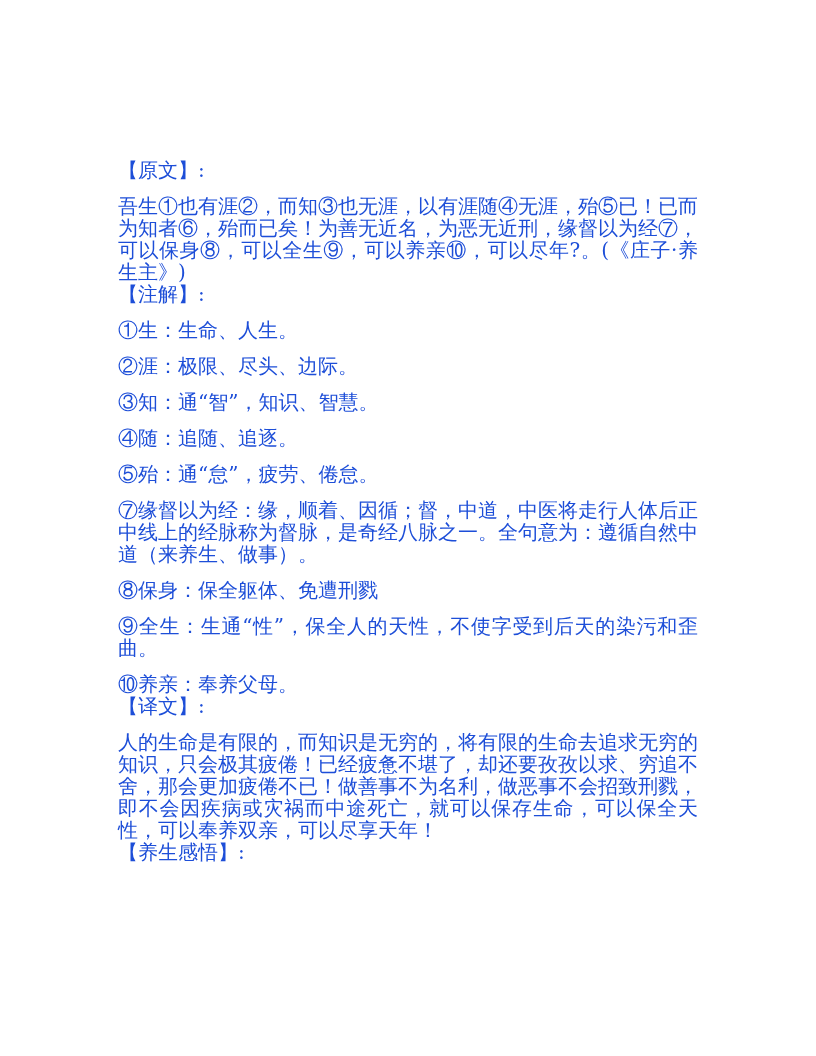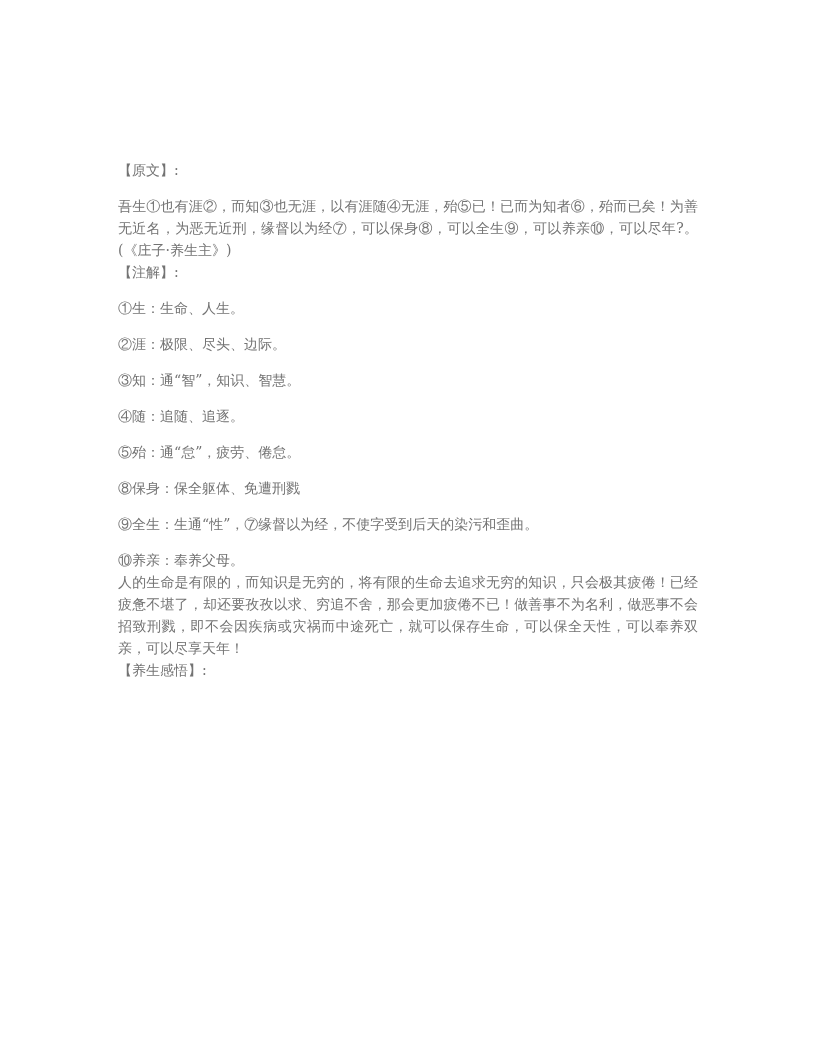--- a/index.html
+++ b/index.html
@@ -9,23 +9,23 @@
   }
   .page {
     position: relative;
     width: 816px;
     height: 1056px;
     margin: 0 auto;
     background: #ffffff;
     box-sizing: border-box;
     padding: 159px 118px 0 118px;
     font-family: "DejaVu Serif", "Liberation Serif", serif;
-    font-size: 14px;
+    font-size: 20px;
     line-height: 22px;
-    color: #737373;
+    color: #1d4ed8;
     overflow: hidden;
   }
   .page p {
     margin: 0 0 14px 0;
     text-align: justify;
   }
   .page p.heading {
     text-align: left;
   }
   .page p:last-child {
@@ -42,26 +42,28 @@
     <p class="para">吾生①也有涯②，而知③也无涯，以有涯随④无涯，殆⑤已！已而为知者⑥，殆而已矣！为善无近名，为恶无近刑，缘督以为经⑦，可以保身⑧，可以全生⑨，可以养亲⑩，可以尽年?。(《庄子·养生主》)</p>
   </section>
 
   <section>
     <p class="heading">【注解】:</p>
     <p class="para">①生：生命、人生。</p>
     <p class="para">②涯：极限、尽头、边际。</p>
     <p class="para">③知：通“智”，知识、智慧。</p>
     <p class="para">④随：追随、追逐。</p>
     <p class="para">⑤殆：通“怠”，疲劳、倦怠。</p>
+    <p class="para">⑦缘督以为经：缘，顺着、因循；督，中道，中医将走行人体后正中线上的经脉称为督脉，是奇经八脉之一。全句意为：遵循自然中道（来养生、做事）。</p>
     <p class="para">⑧保身：保全躯体、免遭刑戮</p>
-    <p class="para">⑨全生：生通“性”，⑦缘督以为经，不使字受到后天的染污和歪曲。</p>
+    <p class="para">⑨全生：生通“性”，保全人的天性，不使字受到后天的染污和歪曲。</p>
     <p class="para">⑩养亲：奉养父母。</p>
   </section>
 
   <section>
+    <p class="heading">【译文】:</p>
     <p class="para">人的生命是有限的，而知识是无穷的，将有限的生命去追求无穷的知识，只会极其疲倦！已经疲惫不堪了，却还要孜孜以求、穷追不舍，那会更加疲倦不已！做善事不为名利，做恶事不会招致刑戮，即不会因疾病或灾祸而中途死亡，就可以保存生命，可以保全天性，可以奉养双亲，可以尽享天年！</p>
   </section>
 
   <section>
     <p class="heading">【养生感悟】:</p>
   </section>
 
 </div>
 
 </body></html>

